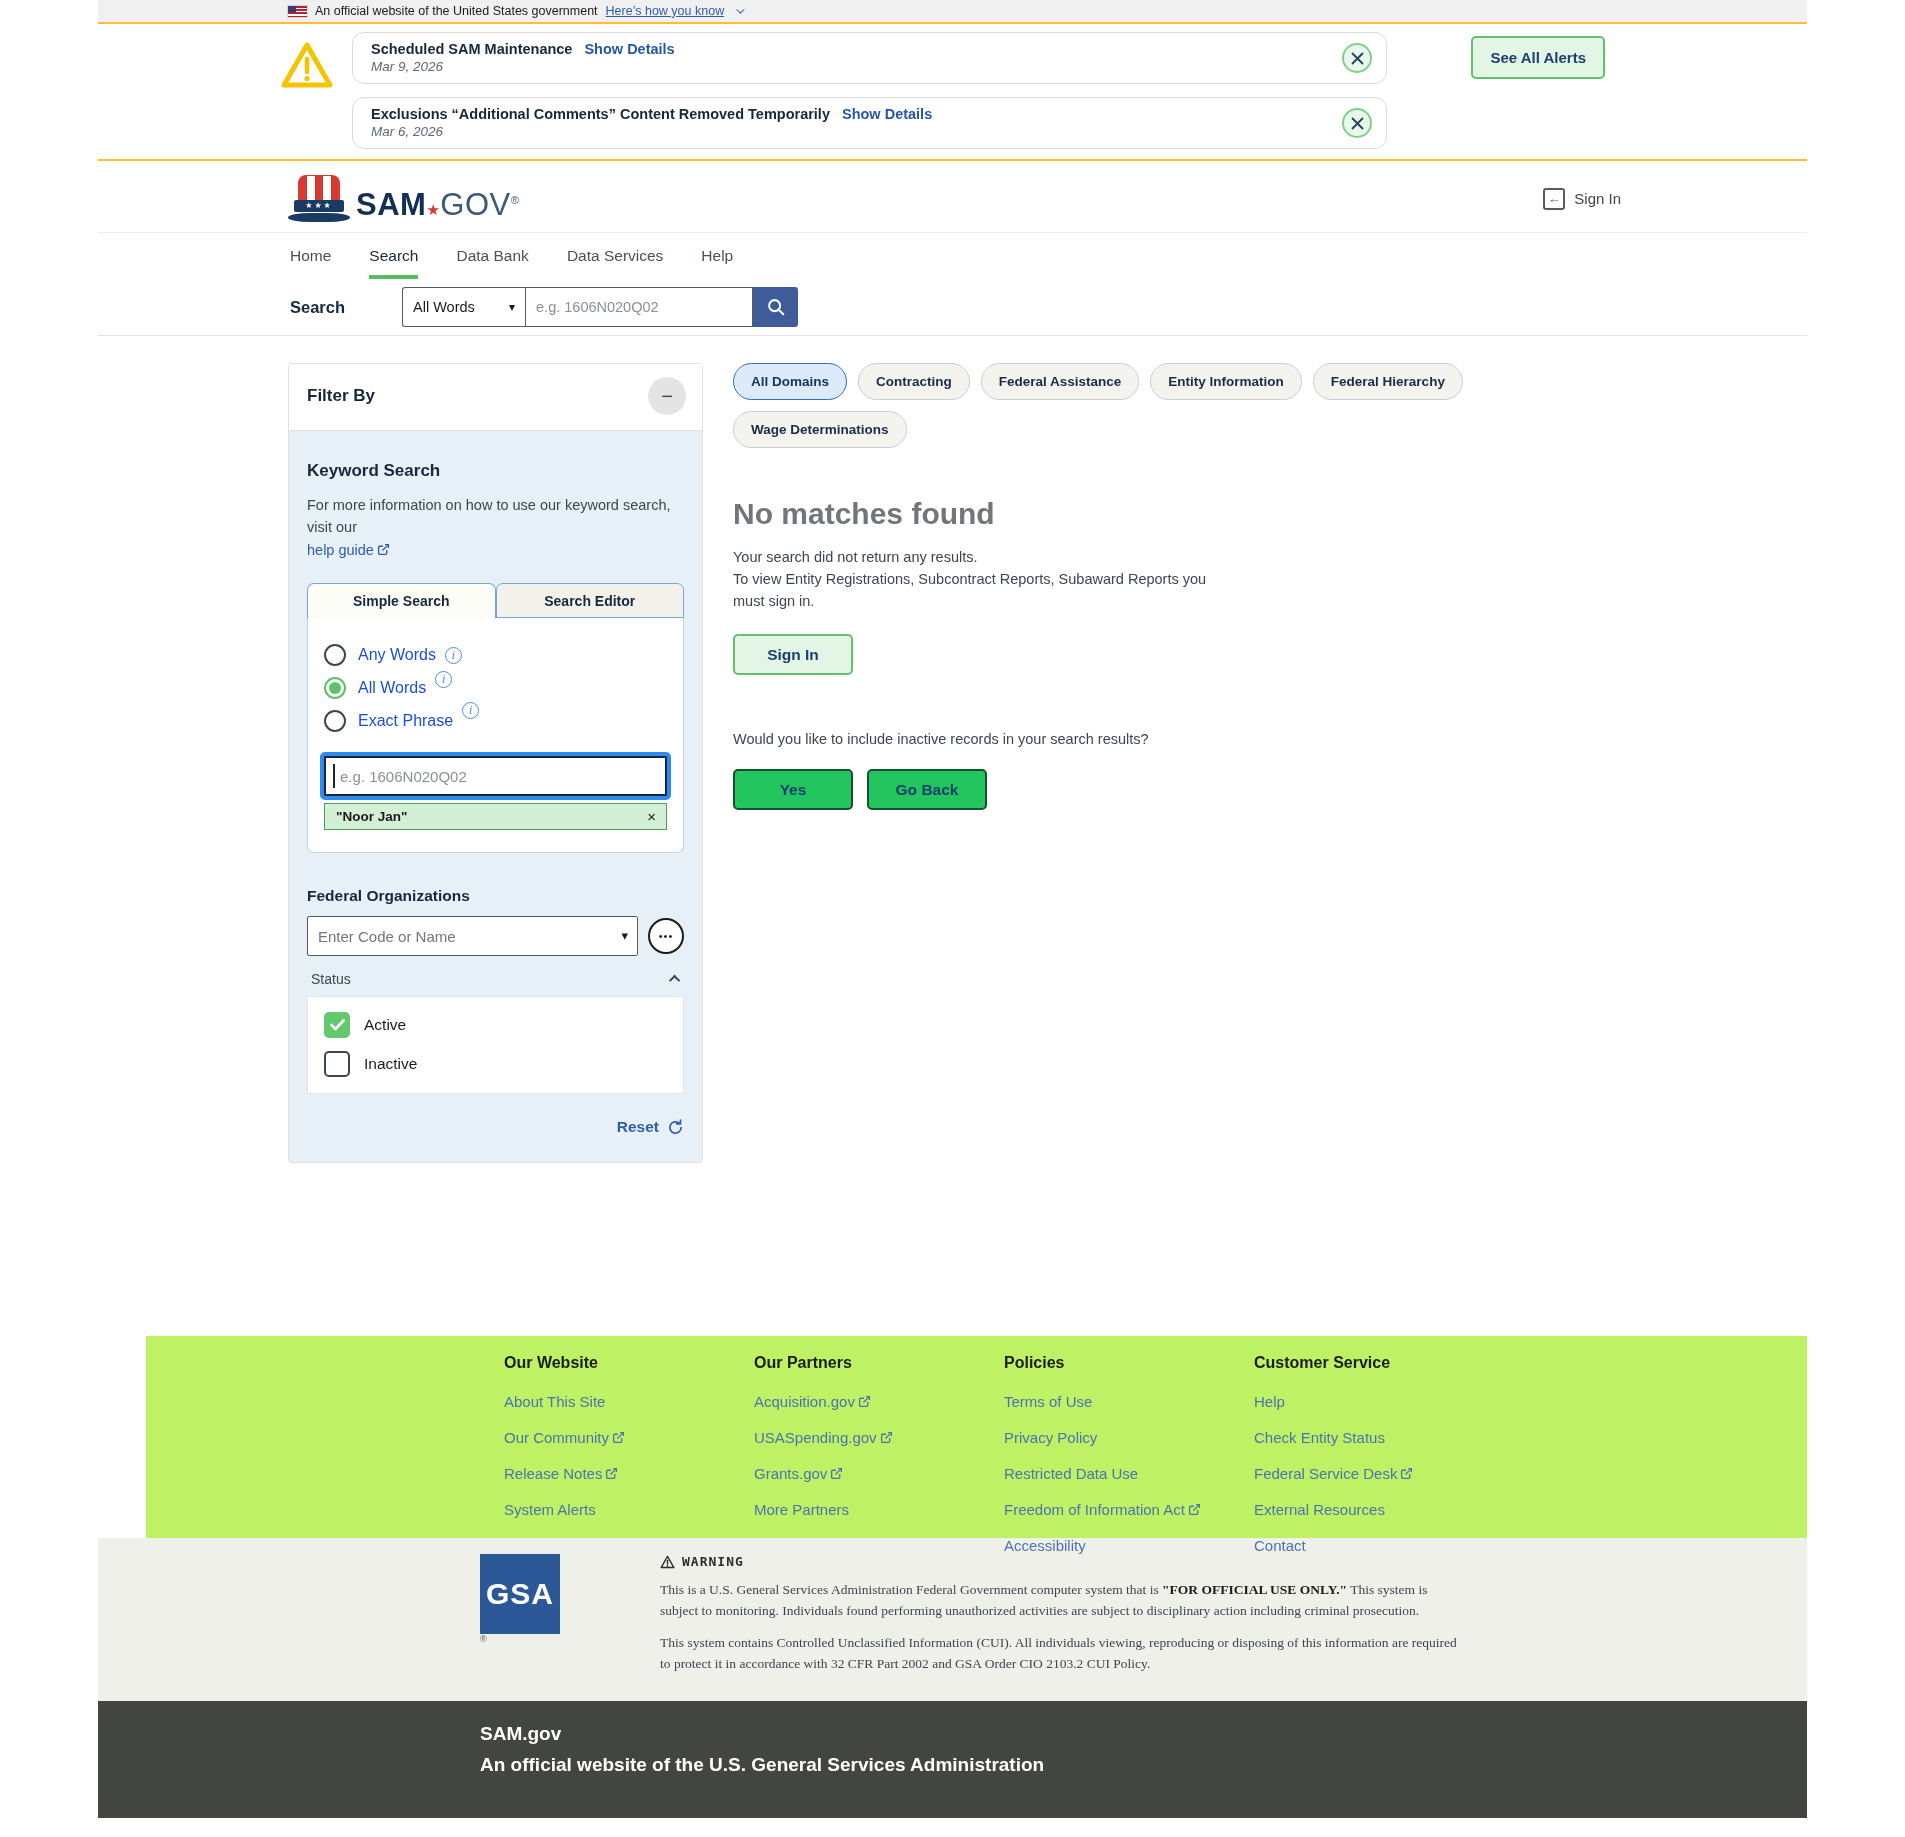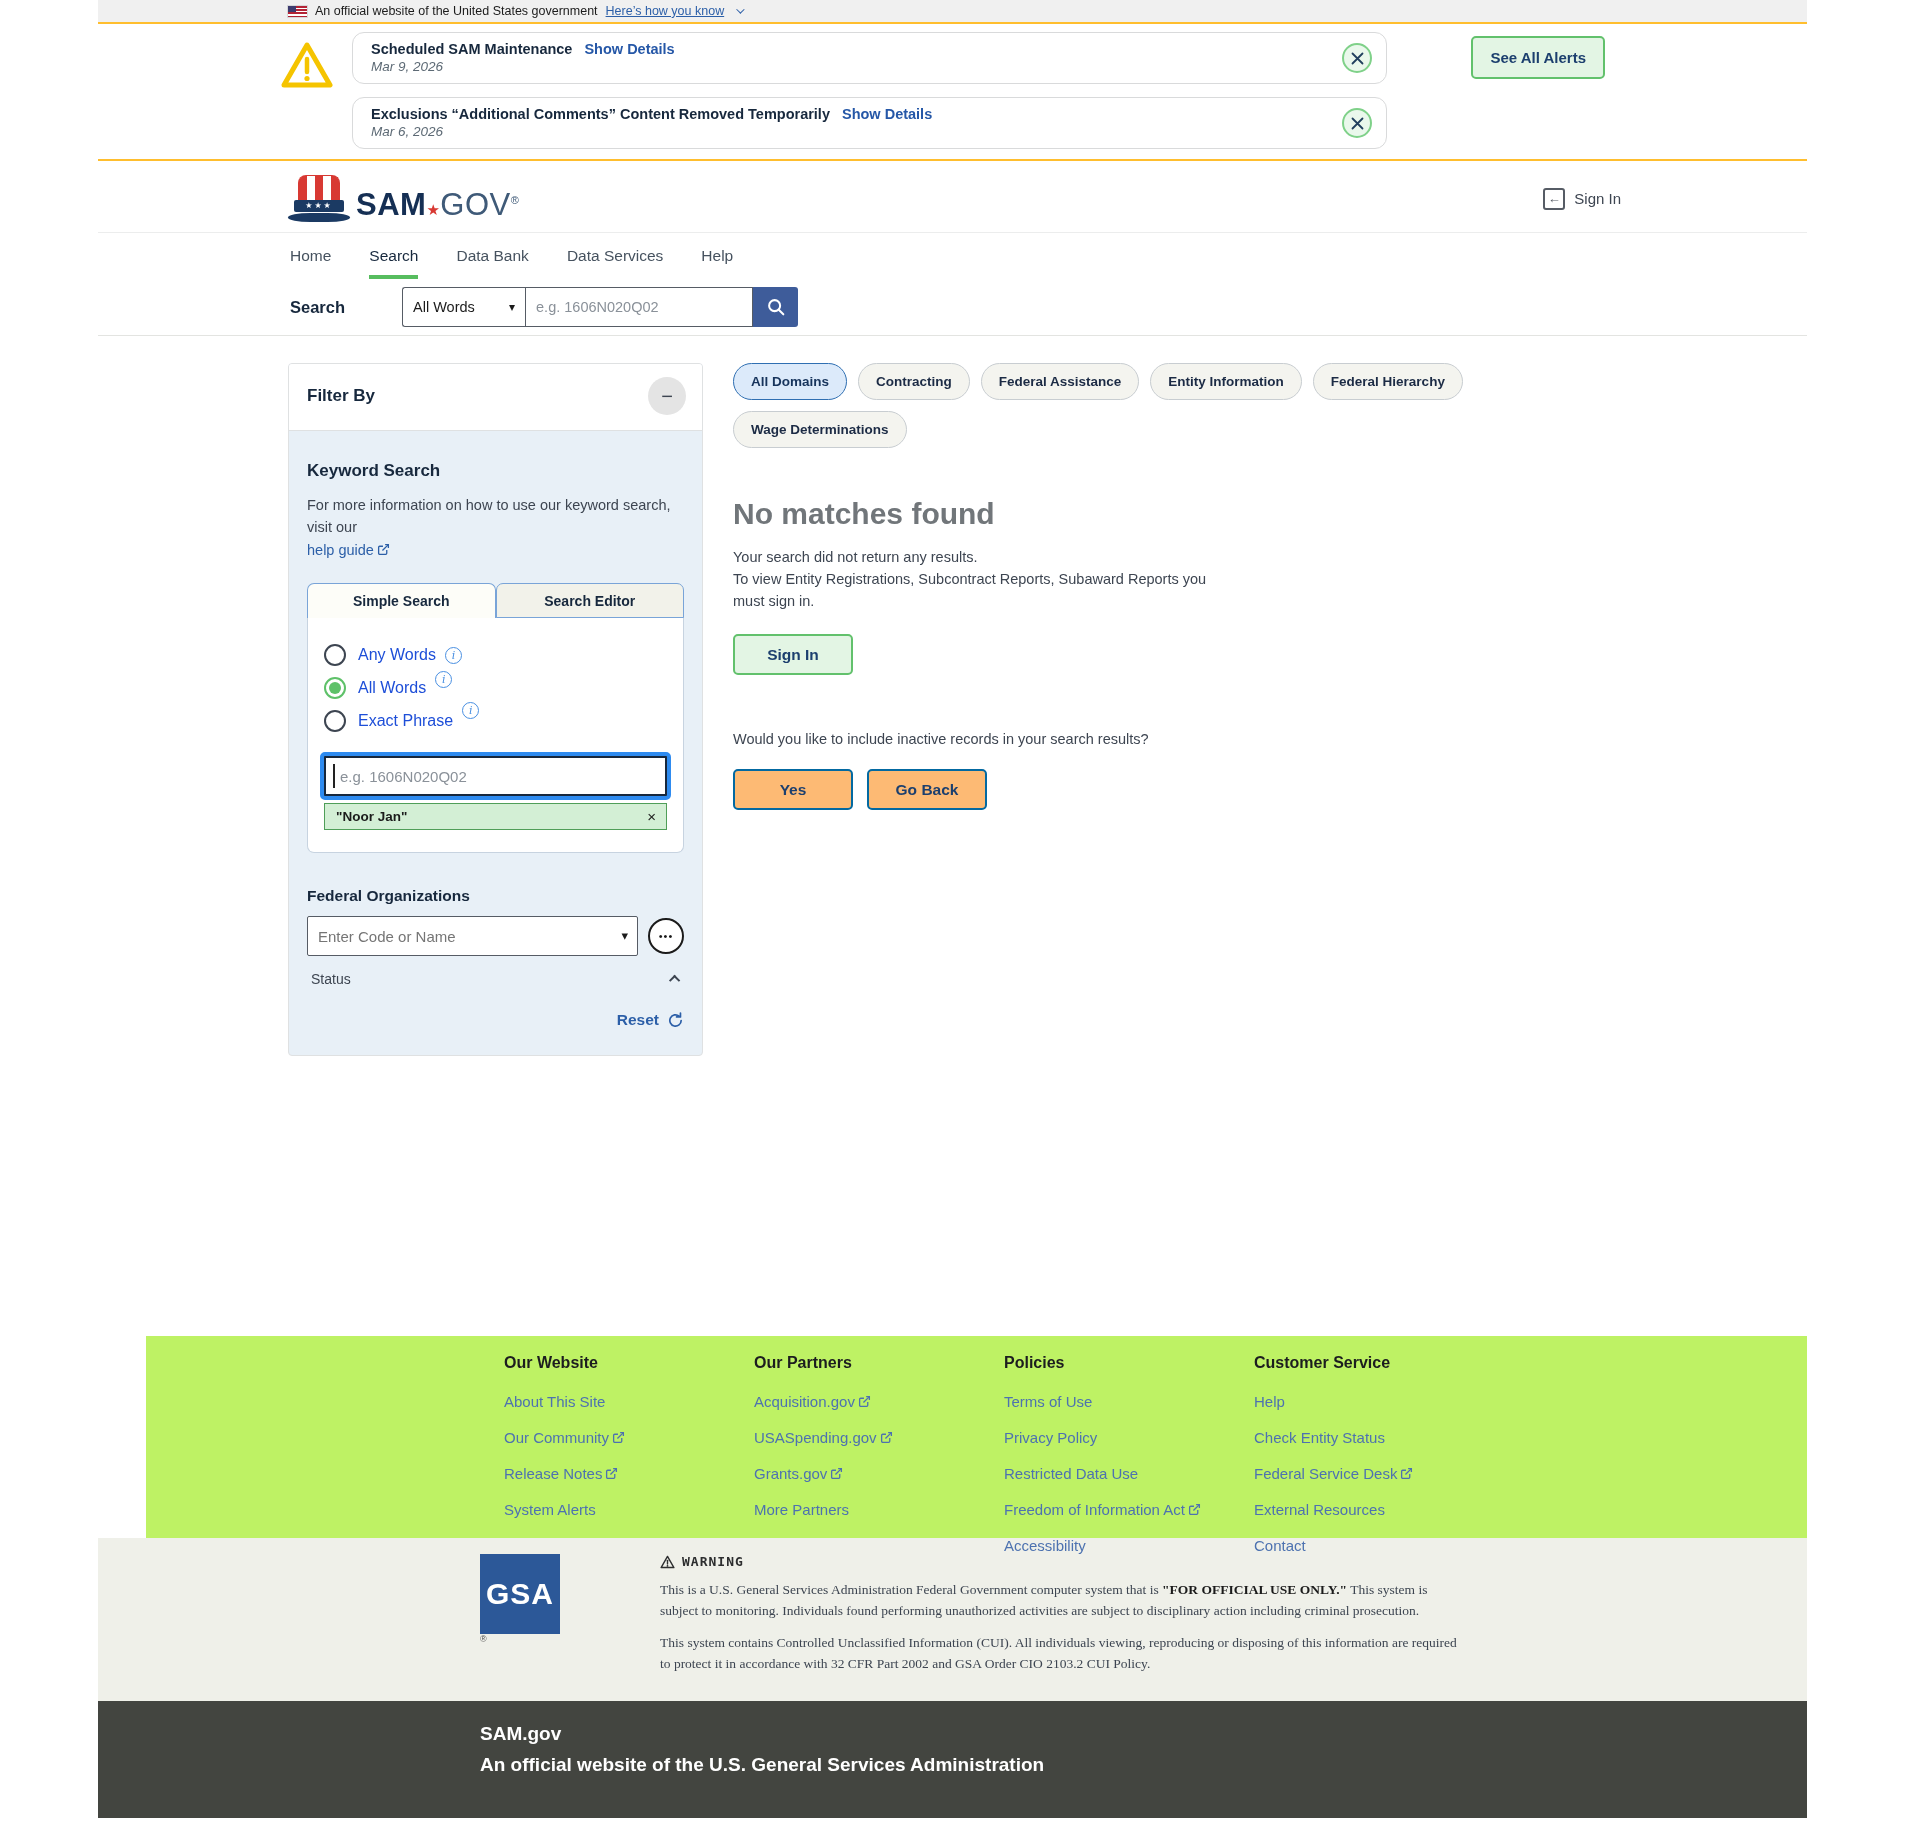--- a/index.html
+++ b/index.html
@@ -123,21 +123,21 @@
   .pills { display:flex; gap:11px; flex-wrap:wrap; }
   .pill { border-radius:20px; padding:10px 17px; font-weight:bold; font-size:13.5px; color:#1c2b45; background:#f4f4ef; border:1px solid #c8cdd1; cursor:pointer; }
   .pill.active { background:#dceafa; border:1px solid #2f6fb2; color:#17345c; }
   .no-match { margin-top:49px; font-size:30px; font-weight:bold; color:#71767a; }
   .res-text { font-size:14.5px; color:#3d4551; line-height:1.5; }
   .res-p1 { margin-top:16px; }
   .res-p2 { width:500px; }
   .btn-green-solid { margin-top:22px; background:#e3f5e4; border:2px solid #62c16c; border-radius:5px; color:#1c3f6e; font-weight:bold; font-size:15.5px; padding:0; width:120px; height:41px; cursor:pointer; font-family:inherit; }
   .res-question { margin-top:56px; font-size:14.5px; color:#3d4551; }
   .btn-row { display:flex; gap:14px; margin-top:22px; }
-  .btn-green-outline { background:#fdba74; border:2px solid #0369a1; border-radius:5px; color:#1c3f6e; font-weight:bold; font-size:15.5px; width:120px; height:41px; cursor:pointer; font-family:inherit; }
+  .btn-green-outline { background:#22c55e; border:2px solid #14532d; border-radius:5px; color:#1c3f6e; font-weight:bold; font-size:15.5px; width:120px; height:41px; cursor:pointer; font-family:inherit; }
 
   
   .footer-links { background:#bef264; padding:18px 0 0; height:202px;margin-left:48px; }
   .footer-links .shell { display:flex; padding-left:200px; }
   .f-col { width:250px; flex:0 0 auto; }
   .f-head { font-weight:bold; font-size:16px; color:#1c1d1f; margin-bottom:21px; }
   .f-link { display:block; font-size:15px; color:#4d72b0; margin-bottom:19px; cursor:pointer; }
   .gsa-band { background:#eff0e9; height:163px; }
   .gsa-band .shell { display:flex; padding-left:200px; padding-top:16px; }
   .gsa-logo { width:80px; height:80px; background:#2c5898; color:#fff; display:flex; align-items:center; justify-content:center; font-weight:bold; font-size:30px; letter-spacing:1px; flex:0 0 auto; }
@@ -304,20 +304,34 @@
               <input class="org-input" placeholder="Enter Code or Name" style="">
               <span class="org-caret">▾</span>
             </div>
             <button class="more-btn">•••</button>
           </div>
 
           <div class="status-row">
             <span class="status-label">Status</span>
             <span class="chev-up"></span>
           </div>
+          <div class="status-panel">
+            <div class="check-row">
+              <span class="checkbox checked">
+                <svg width="15" height="12" viewBox="0 0 15 12">
+                    <path d="M1.5 6 L5.5 10 L13.5 1.5" fill="none" stroke="#fff" stroke-width="2.6" stroke-linecap="round" stroke-linejoin="round"></path>
+                  </svg>
+              </span>
+              <span class="check-label">Active</span>
+            </div>
+            <div class="check-row">
+              <span class="checkbox empty"></span>
+              <span class="check-label">Inactive</span>
+            </div>
+          </div>
 
           <div class="reset-row">
             <span class="reset-link">Reset</span>
             <svg width="17" height="17" viewBox="0 0 24 24">
               <path d="M20 12a8 8 0 1 1-2.8-6.1" fill="none" stroke="#2c5fa8" stroke-width="2.4" stroke-linecap="round"></path>
               <path d="M19 1.5v5.5h-5.5" fill="none" stroke="#2c5fa8" stroke-width="2.4" stroke-linecap="round" stroke-linejoin="round"></path>
             </svg>
           </div>
         </div>
       </div>

